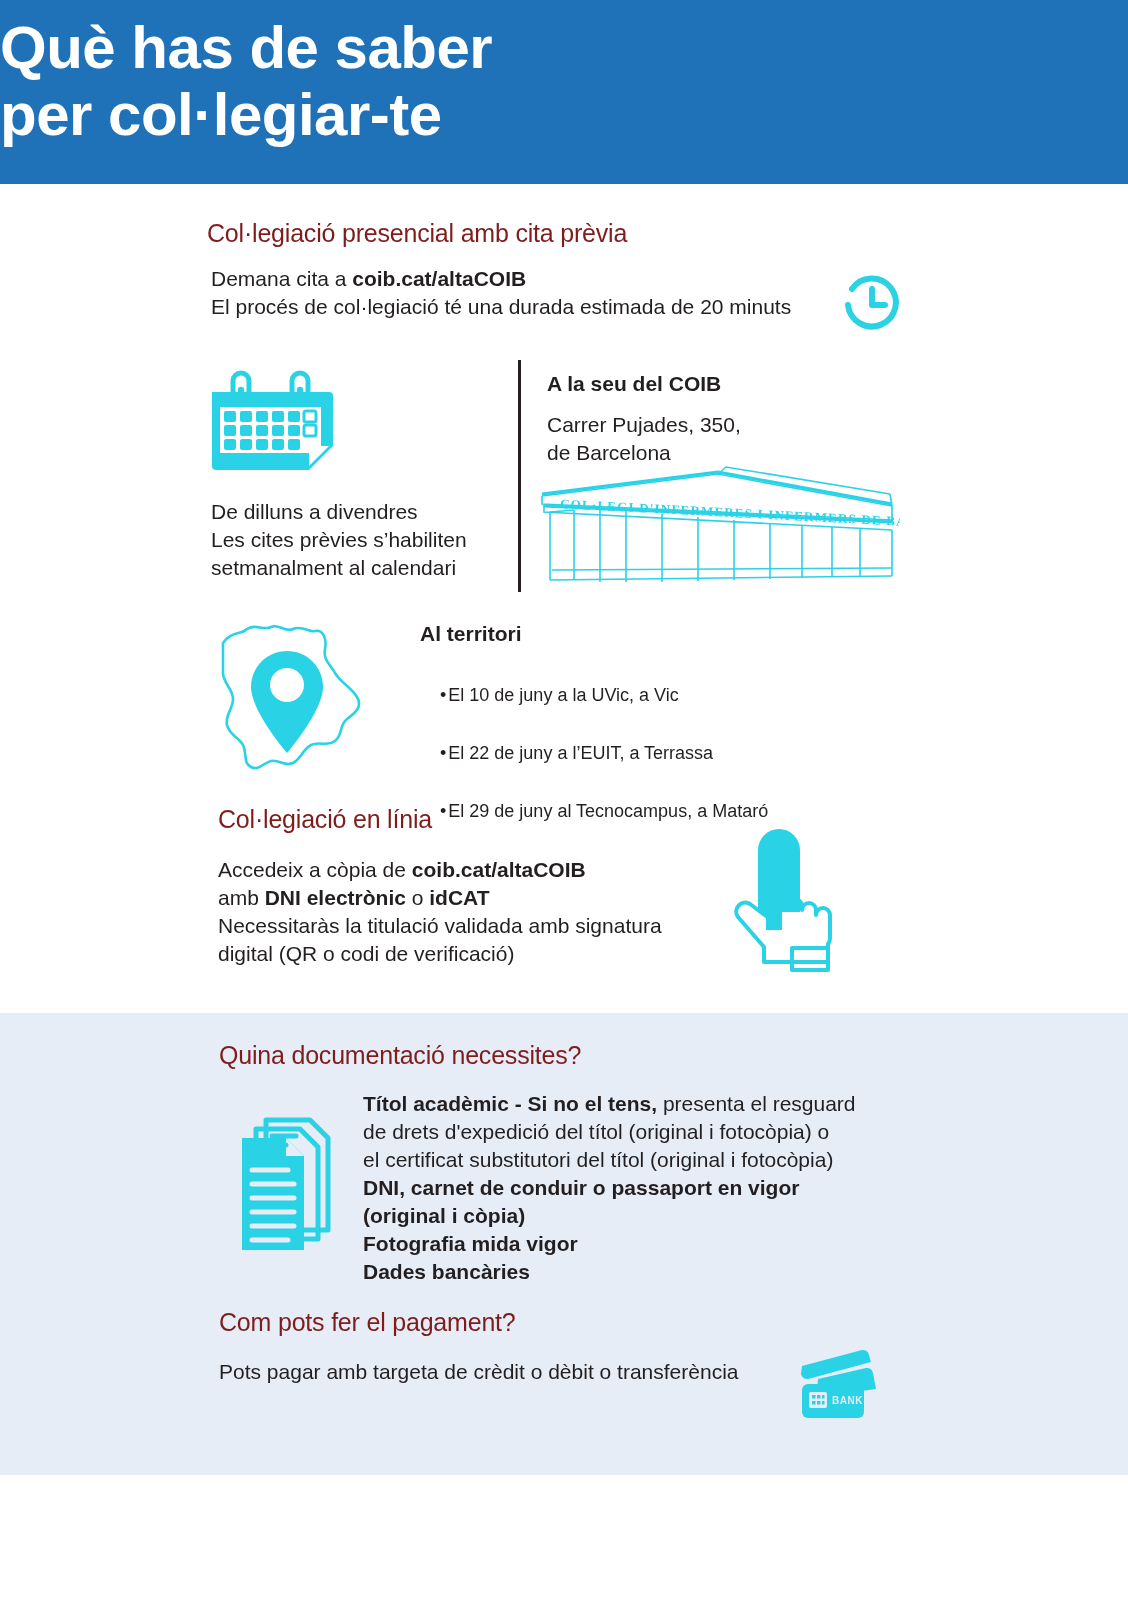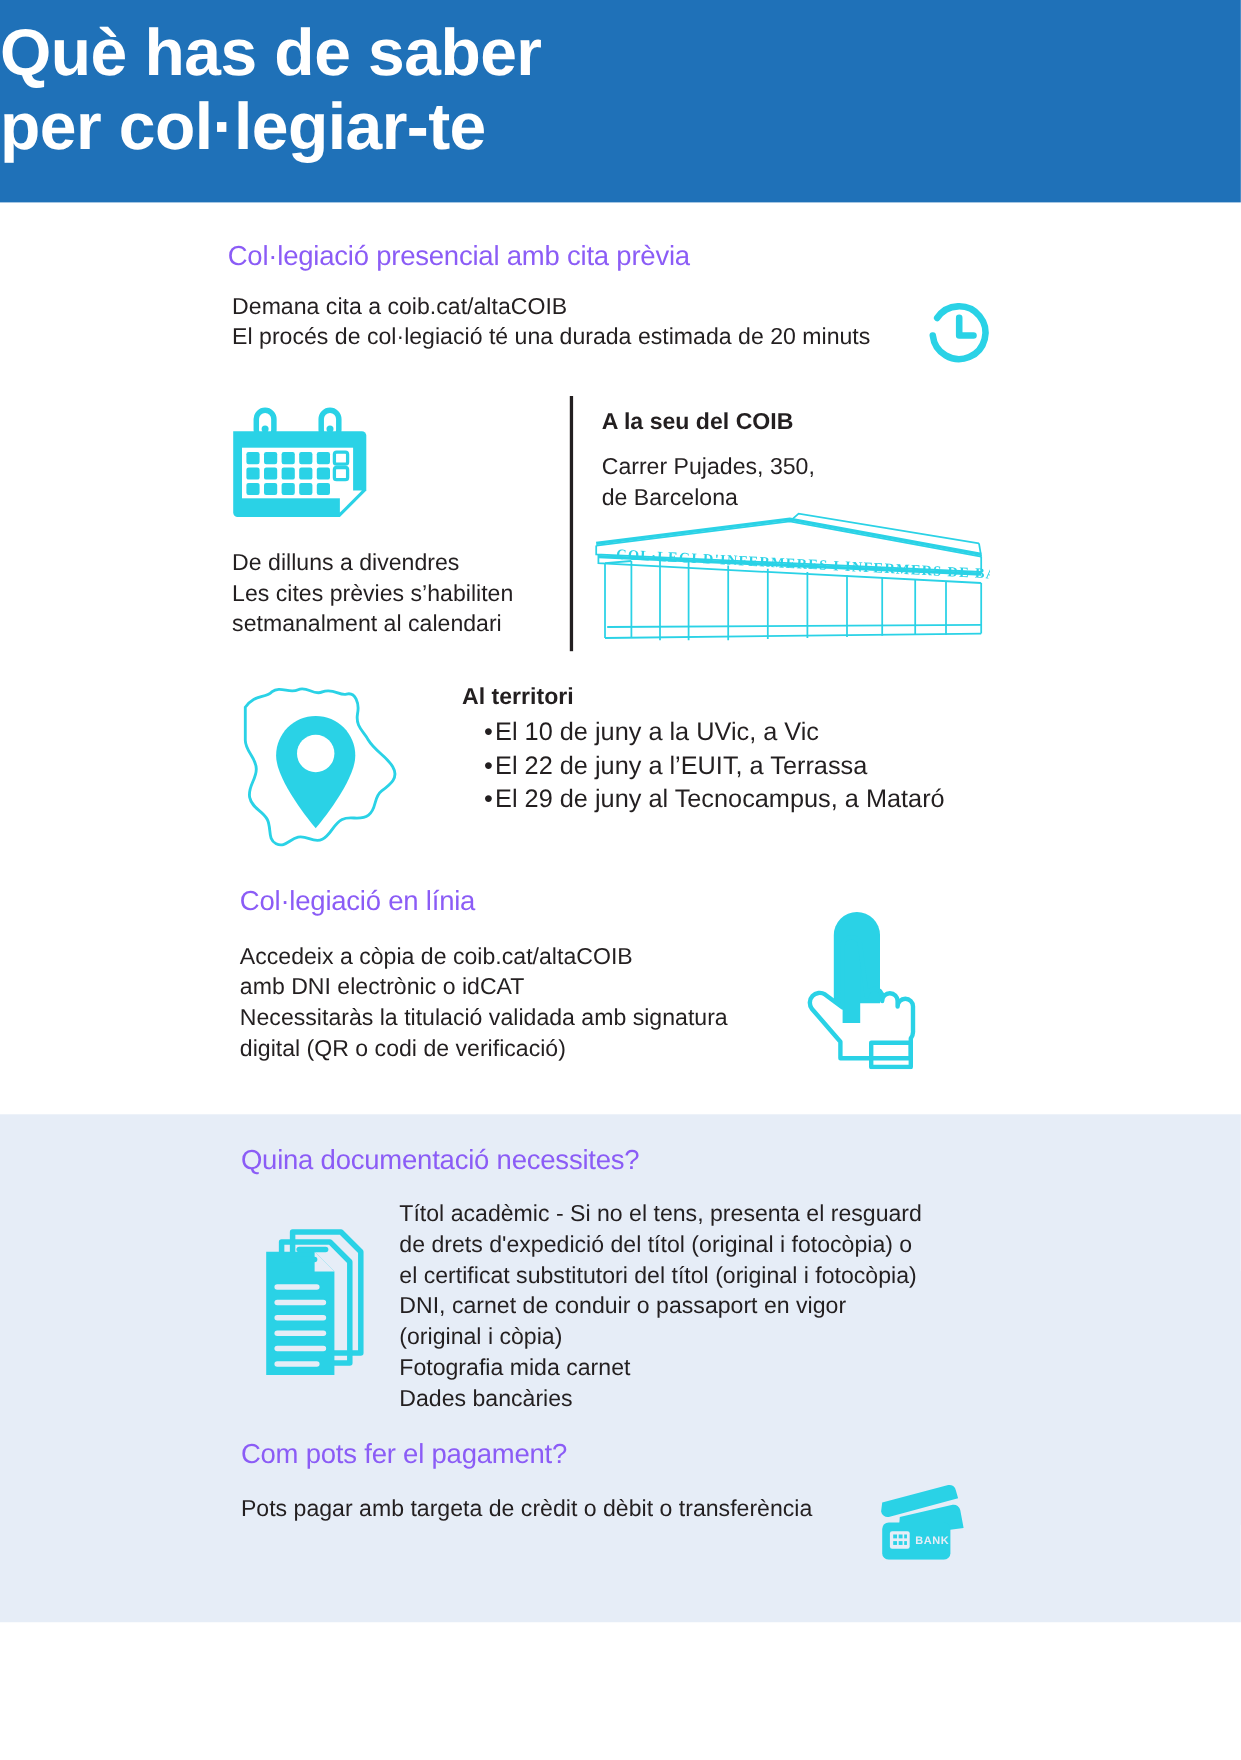--- a/index.html
+++ b/index.html
@@ -23,31 +23,31 @@
     text-align:left;
     color:#ffffff;
     font-size:60px;
     font-weight:bold;
     line-height:1.12;
     letter-spacing:-0.5px;
   }
 
   
   .sec-head{
-    color:#8b5cf6;
+    color:#7f1d1d;
     font-size:25px;
     font-weight:normal;
     letter-spacing:-0.2px;
   }
   .body-txt{
     font-size:21px;
     line-height:1.33;
     color:#231f20;
   }
-  .b{font-weight:normal;}
+  .b{font-weight:bold;}
 
   
   .blk-presencial-head{position:absolute;left:207px;top:219px;}
   .blk-presencial-body{position:absolute;left:211px;top:265px;width:640px;}
   .clock-icon{position:absolute;left:838px;top:271px;width:68px;height:68px;}
 
   
   .divider-v{
     position:absolute;left:518px;top:360px;width:3px;height:232px;
     background:#231f20;
@@ -56,21 +56,21 @@
   .calendar-text{position:absolute;left:211px;top:498px;width:300px;}
 
   .seu-head{position:absolute;left:547px;top:372px;font-size:21px;font-weight:bold;}
   .seu-addr{position:absolute;left:547px;top:400px;width:330px;margin-top:11px;}
   .building{position:absolute;left:540px;top:448px;width:360px;height:140px;}
 
   
   .map-icon{position:absolute;left:215px;top:615px;width:160px;height:160px;}
   .territori-head{position:absolute;left:420px;top:622px;font-size:21px;font-weight:bold;}
   .territori-list{position:absolute;left:440px;top:650px;width:520px;}
-  .territori-list .li{font-size:23px;line-height:1.33;white-space:nowrap;}
+  .territori-list .li{font-size:18px;line-height:1.33;white-space:nowrap;margin-top:34px;}
   .territori-list .li .bu{margin-right:2px;}
 
   
   .linia-head{position:absolute;left:218px;top:805px;text-align:center;}
   .linia-body{position:absolute;left:218px;top:856px;width:520px;}
   .hand-icon{position:absolute;left:718px;top:812px;width:120px;height:160px;}
 
   
   .panel{
     position:absolute;left:0;top:1013px;width:1128px;height:462px;
@@ -264,21 +264,21 @@
       </g>
     </svg>
   </div>
 
   <div class="body-txt doc-body">
     <div><span class="b">Títol acadèmic - Si no el tens,</span><span> presenta el resguard</span></div>
     <div>de drets d'expedició del títol (original i fotocòpia) o</div>
     <div>el certificat substitutori del títol (original i fotocòpia)</div>
     <div class="b">DNI, carnet de conduir o passaport en vigor</div>
     <div class="b">(original i còpia)</div>
-    <div class="b">Fotografia mida carnet</div>
+    <div class="b">Fotografia mida vigor</div>
     <div class="b">Dades bancàries</div>
   </div>
 
   <div class="sec-head pay-head">Com pots fer el pagament?</div>
 
   <div class="body-txt pay-body">
     <div>Pots pagar amb targeta de crèdit o dèbit o transferència</div>
   </div>
 
   <div class="card-icon">

